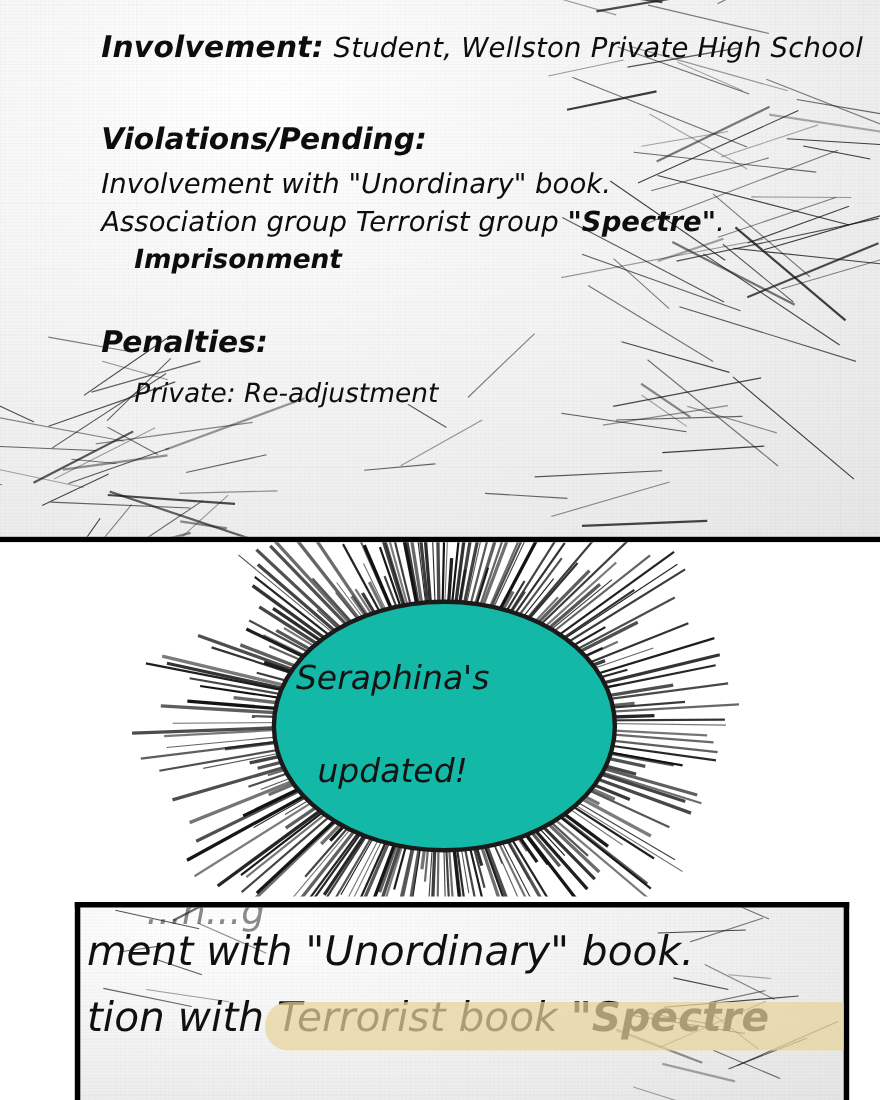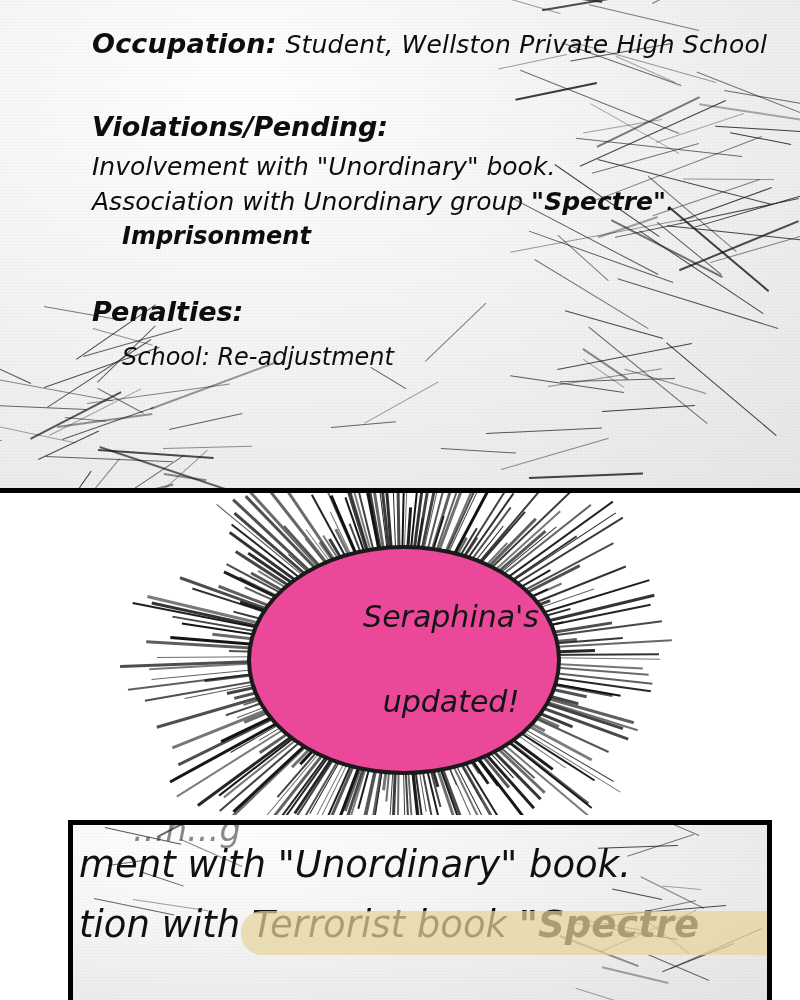--- a/index.html
+++ b/index.html
@@ -143,25 +143,25 @@
   }
   .burst-oval {
     position: absolute;
     left: 50%;
     top: 50%;
     width: 306px;
     height: 222px;
     margin-left: -153px;
     margin-top: -111px;
     border-radius: 50%;
-    background: #ec4899;
+    background: #14b8a6;
     border: 4px solid #1a1a1a;
     display: flex;
     align-items: center;
-    justify-content: flex-end;
+    justify-content: flex-start;
     z-index: 5;
   }
   .burst-text {
     font-size: 30px;
     font-style: italic;
     color: #141414;
     text-align: center;
     line-height: 1.42;
     padding: 0 18px;
   }
@@ -339,36 +339,36 @@
         <span class="ln" style="left: 566.616px; top: 55.4356px; width: 69.8488px; height: 0.81px; opacity: 0.41; transform: rotate(168.034deg);"></span>
         <span class="ln" style="left: 596.786px; top: 84.0602px; width: 82.5389px; height: 1.64px; opacity: 0.85; transform: rotate(168.379deg);"></span>
         <span class="ln" style="left: 700.454px; top: 97.543px; width: 114.072px; height: 1.56px; opacity: 0.57; transform: rotate(154.156deg);"></span>
         <span class="ln" style="left: 699.391px; top: 31.1842px; width: 113.379px; height: 0.75px; opacity: 0.55; transform: rotate(193.227deg);"></span>
         <span class="ln" style="left: 690.494px; top: -15.0076px; width: 41.8728px; height: 0.84px; opacity: 0.57; transform: rotate(153.27deg);"></span>
       </div>
 
     <div class="doc-text">
 
       <div class="doc-line row-occupation">
-        <span class="lbl">Occupation:</span>
+        <span class="lbl">Involvement:</span>
         <span class="val">Student, Wellston Private High School</span>
       </div>
 
       <div class="doc-line head-violations">Violations/Pending:</div>
 
       <div class="doc-line viol-1">Involvement with "Unordinary" book.</div>
 
       <div class="doc-line viol-2">
-        <span>Association with Unordinary group </span><span class="strong">"Spectre"</span><span>.</span>
+        <span>Association group Terrorist group </span><span class="strong">"Spectre"</span><span>.</span>
       </div>
 
       <div class="doc-line pen-1">Imprisonment</div>
 
       <div class="doc-line head-penalties">Penalties:</div>
-      <div class="doc-line pen-2">School:  Re-adjustment</div>
+      <div class="doc-line pen-2">Private:  Re-adjustment</div>
 
     </div>
   </div>
 
   <div class="panel-burst">
     <div class="burst-wrap">
       <div class="burst-spikes" id="spikes">
           <i style="left: 135.99px; top: -0.91px; width: 122.6px; height: 2.31px; margin-top: -1px; opacity: 0.86; transform: rotate(-0.38deg);"></i>
           <i style="left: 135.98px; top: 1.82px; width: 124px; height: 0.93px; margin-top: -1px; opacity: 0.6; transform: rotate(0.77deg);"></i>
           <i style="left: 135.65px; top: 7.03px; width: 107.2px; height: 1.85px; margin-top: -1px; opacity: 0.58; transform: rotate(2.96deg);"></i>

